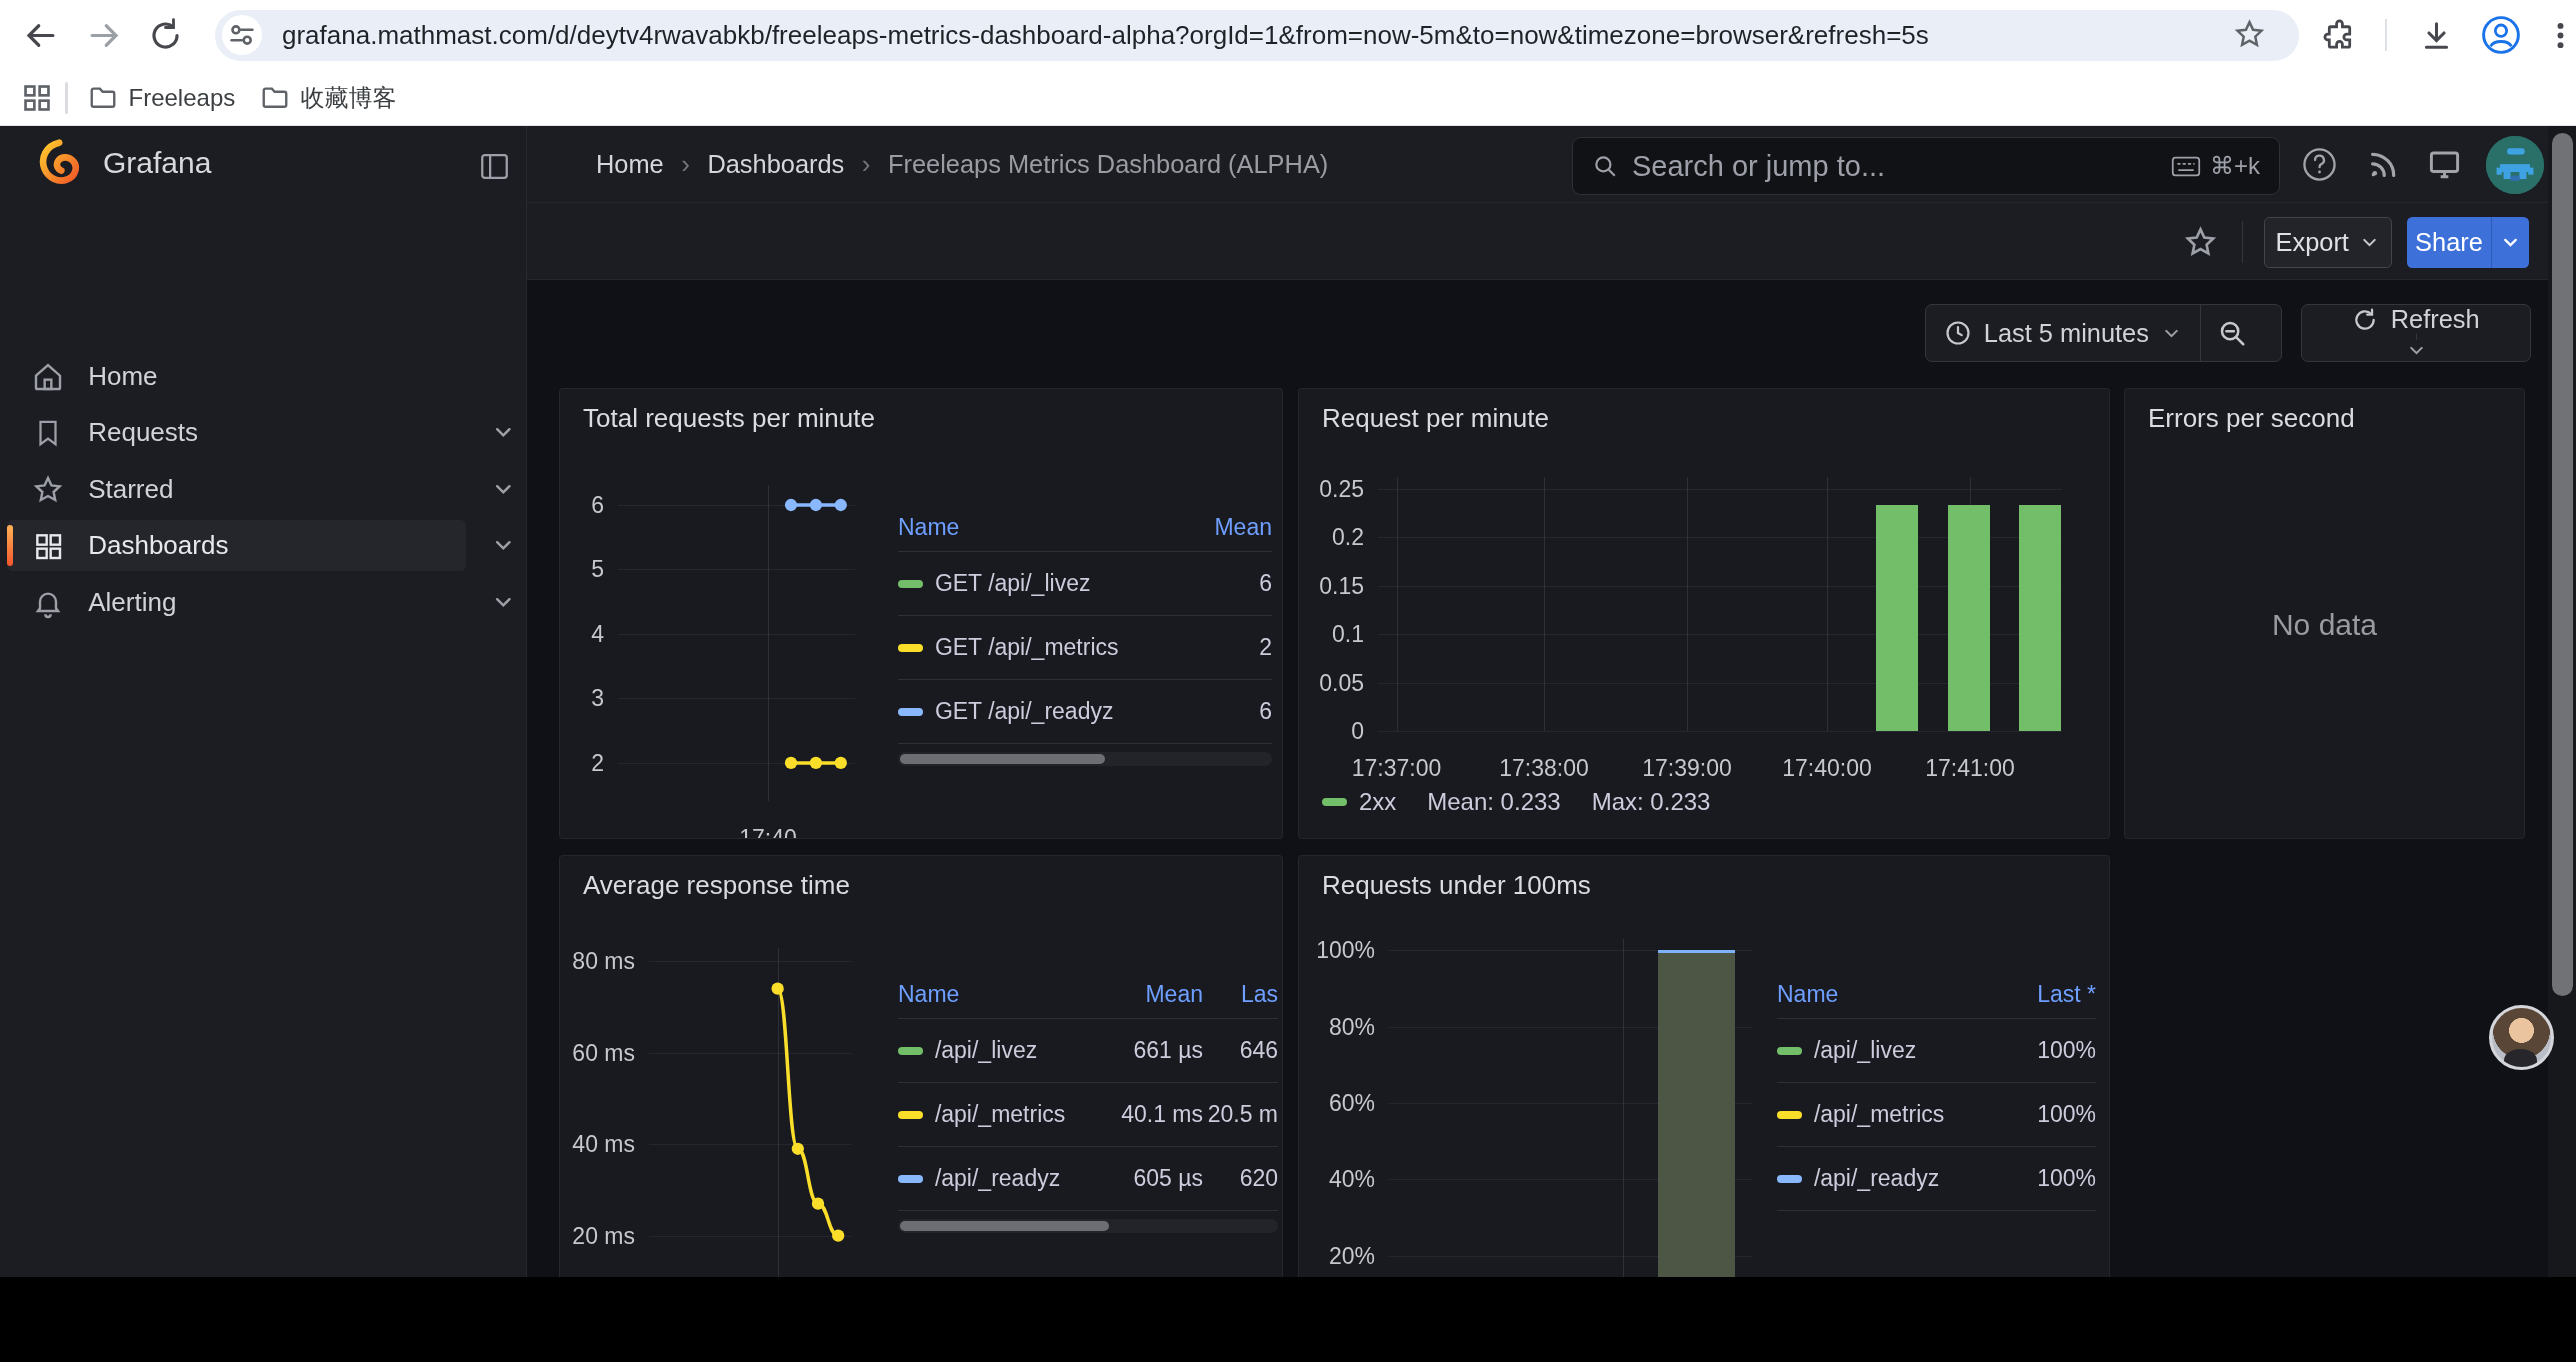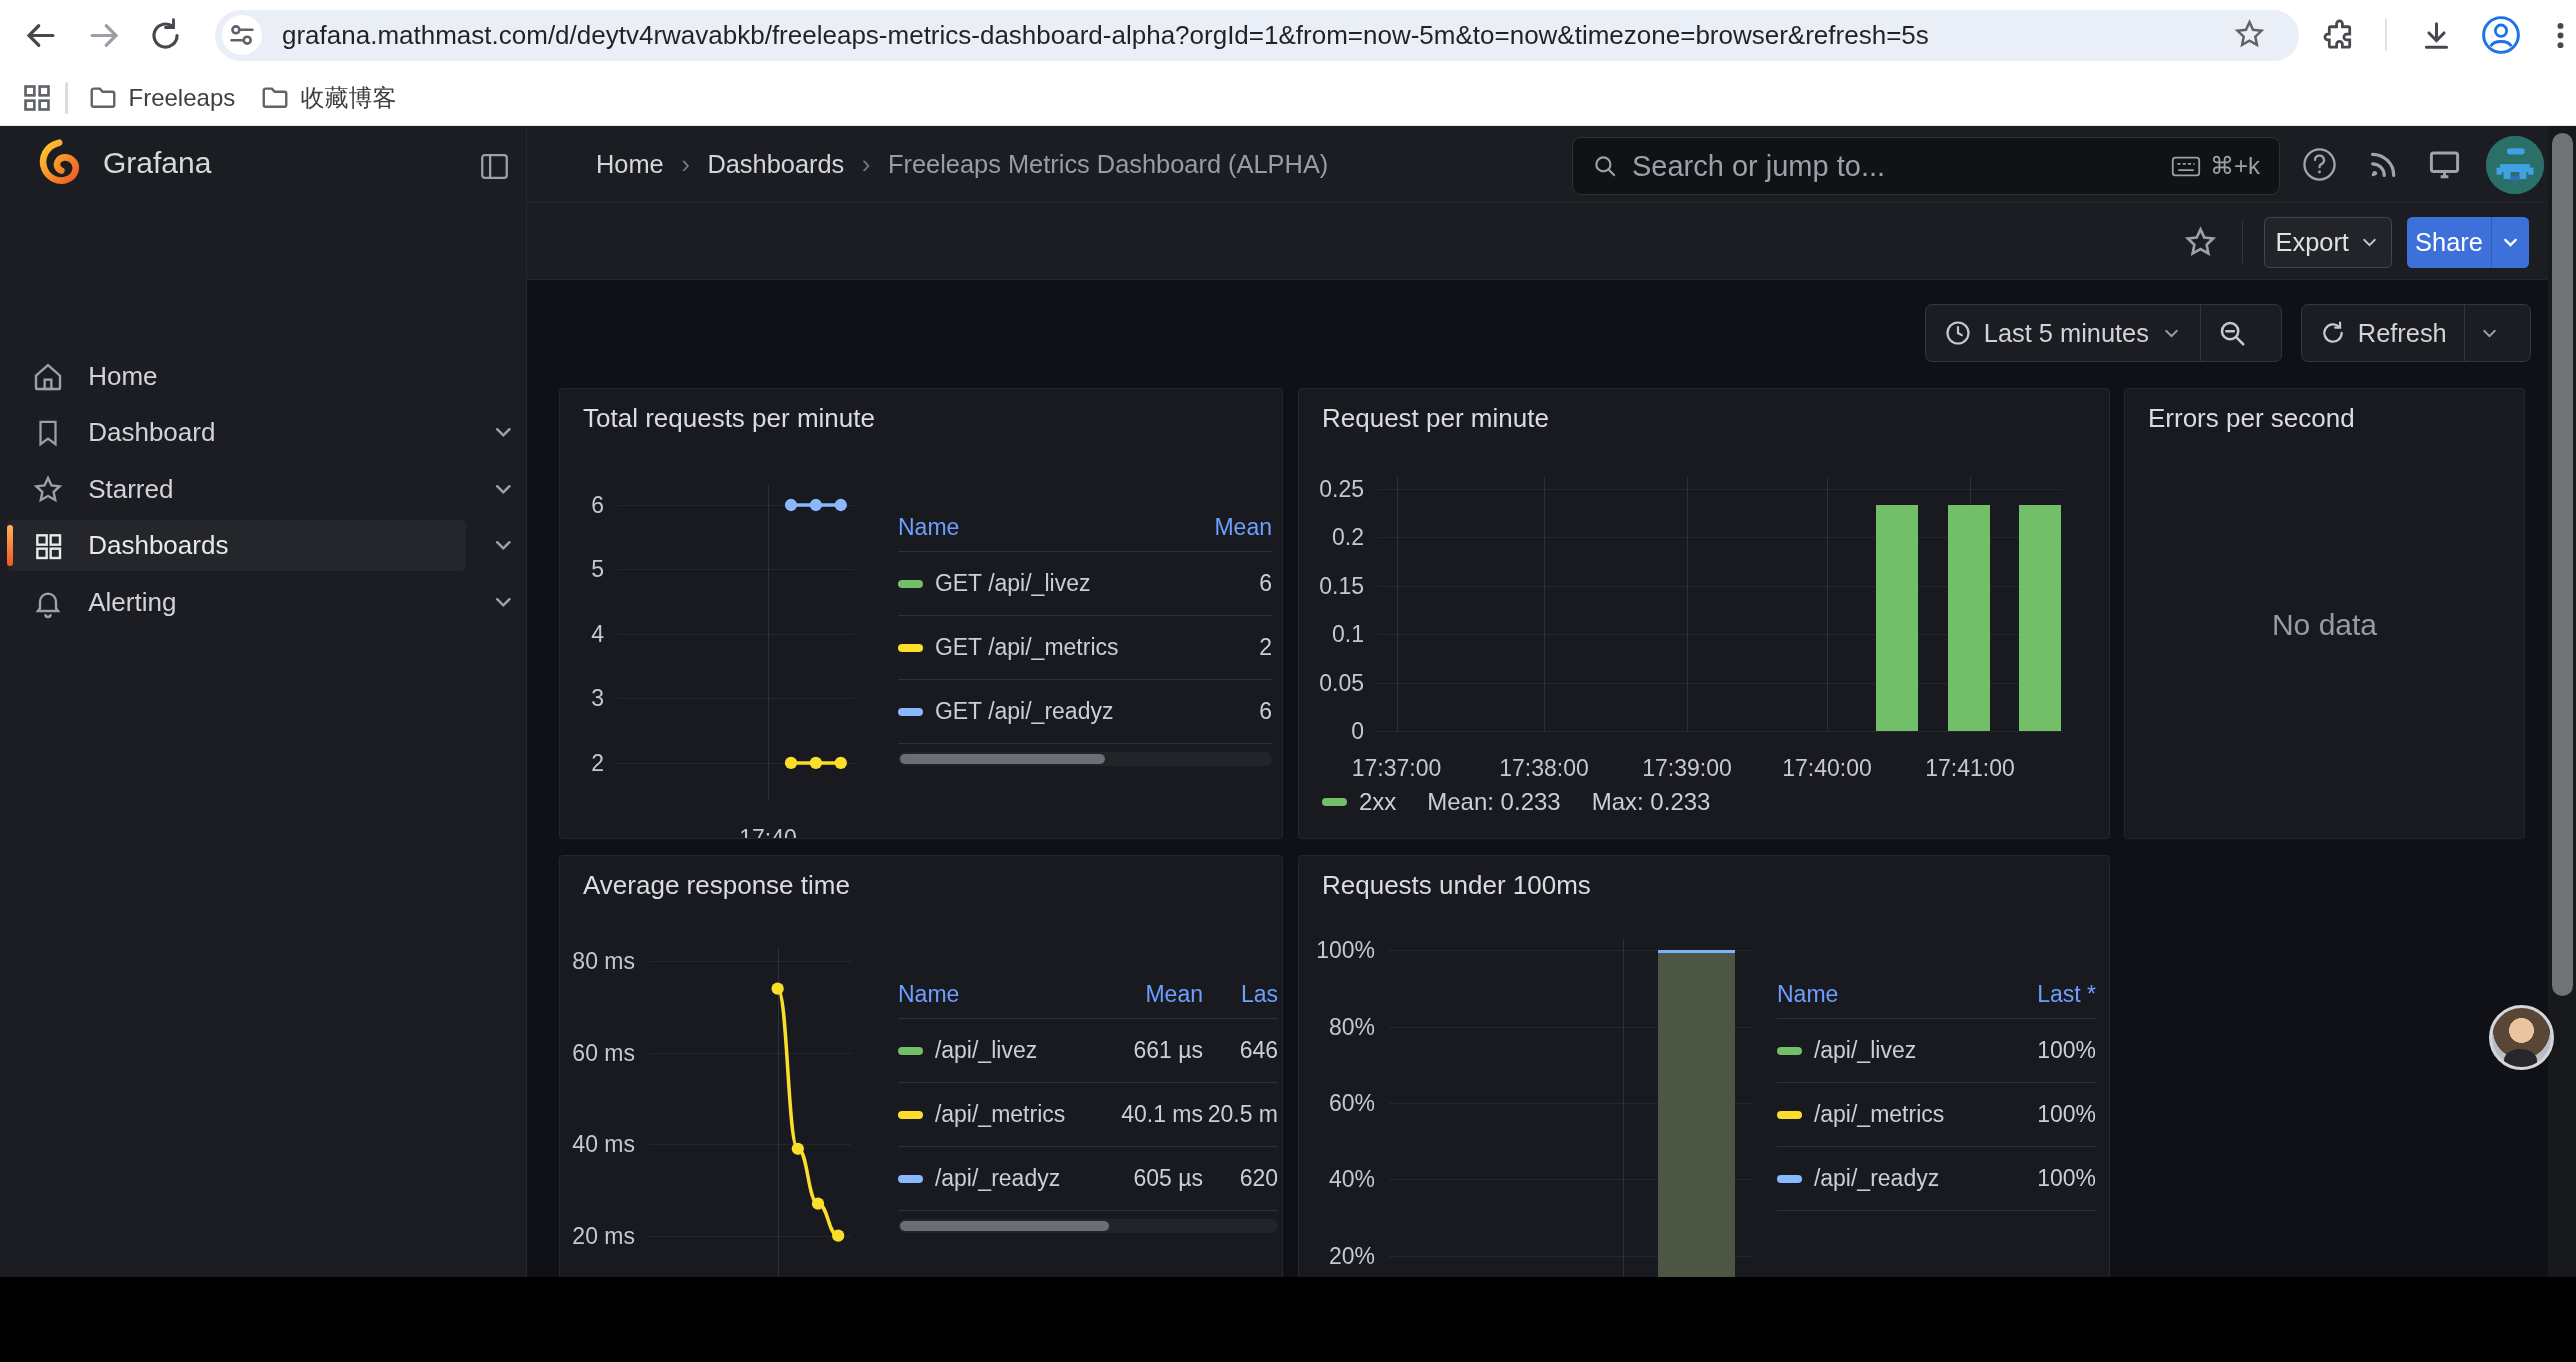--- a/index.html
+++ b/index.html
@@ -204,21 +204,21 @@
         </svg>
     </span>
     <span class="nlabel">Home</span>
   </div>
   <div class="navitem" style="top:407px;">
     <span class="nicon">
       <svg width="30" height="30" viewBox="0 0 24 24" fill="none" stroke="#9da0a8" stroke-width="1.8">
           <path d="M6 3 h12 v18 l-6-4.5 L6 21z"></path>
         </svg>
     </span>
-    <span class="nlabel">Dashboard</span>
+    <span class="nlabel">Requests</span>
   </div>
   <div class="navchev" style="top:407px;">
     <svg width="24.6" height="24.6" viewBox="0 0 24 24" fill="none" stroke="#9da0a8" stroke-width="2.4" stroke-linecap="round">
         <path d="M6 9 l6 6 6-6"></path>
       </svg>
   </div>
   <div class="navitem" style="top:464px;">
     <span class="nicon">
       <svg width="32" height="32" viewBox="0 0 24 24" fill="none" stroke="#9da0a8" stroke-width="1.8">
           <path d="M12 3 l2.6 5.6 6.1 .7 -4.5 4.2 1.2 6 -5.4-3 -5.4 3 1.2-6 -4.5-4.2 6.1-.7z"></path>
@@ -352,21 +352,21 @@
         </svg>
     </div>
     <div class="tsep"></div>
     <div class="tseg" style="padding:0 16px;">
       <svg width="30" height="30" viewBox="0 0 24 24" fill="none" stroke="#c7c8ce" stroke-width="2">
           <circle cx="10.5" cy="10.5" r="6.5"></circle>
           <path d="M7.5 10.5 h6 M15.5 15.5 L21 21" stroke-linecap="round"></path>
         </svg>
     </div>
   </div>
-  <div class="tgroup" style="left:2301px; width:230px;">
+  <div class="tgroup" style="left:2301px; width:230px;flex-direction:column;">
     <div class="tseg">
       <svg width="26" height="26" viewBox="0 0 24 24" fill="none" stroke="#c7c8ce" stroke-width="2.1" stroke-linecap="round">
           <path d="M20 12 a8 8 0 1 1 -2.3-5.6"></path>
           <path d="M18.5 2.5 v4.5 h-4.5"></path>
         </svg>
       <span>Refresh</span>
     </div>
     <div class="tsep"></div>
     <div class="tseg" style="padding:0 14px;">
       <svg width="21" height="21" viewBox="0 0 24 24" fill="none" stroke="#9da0a8" stroke-width="2.4" stroke-linecap="round">

